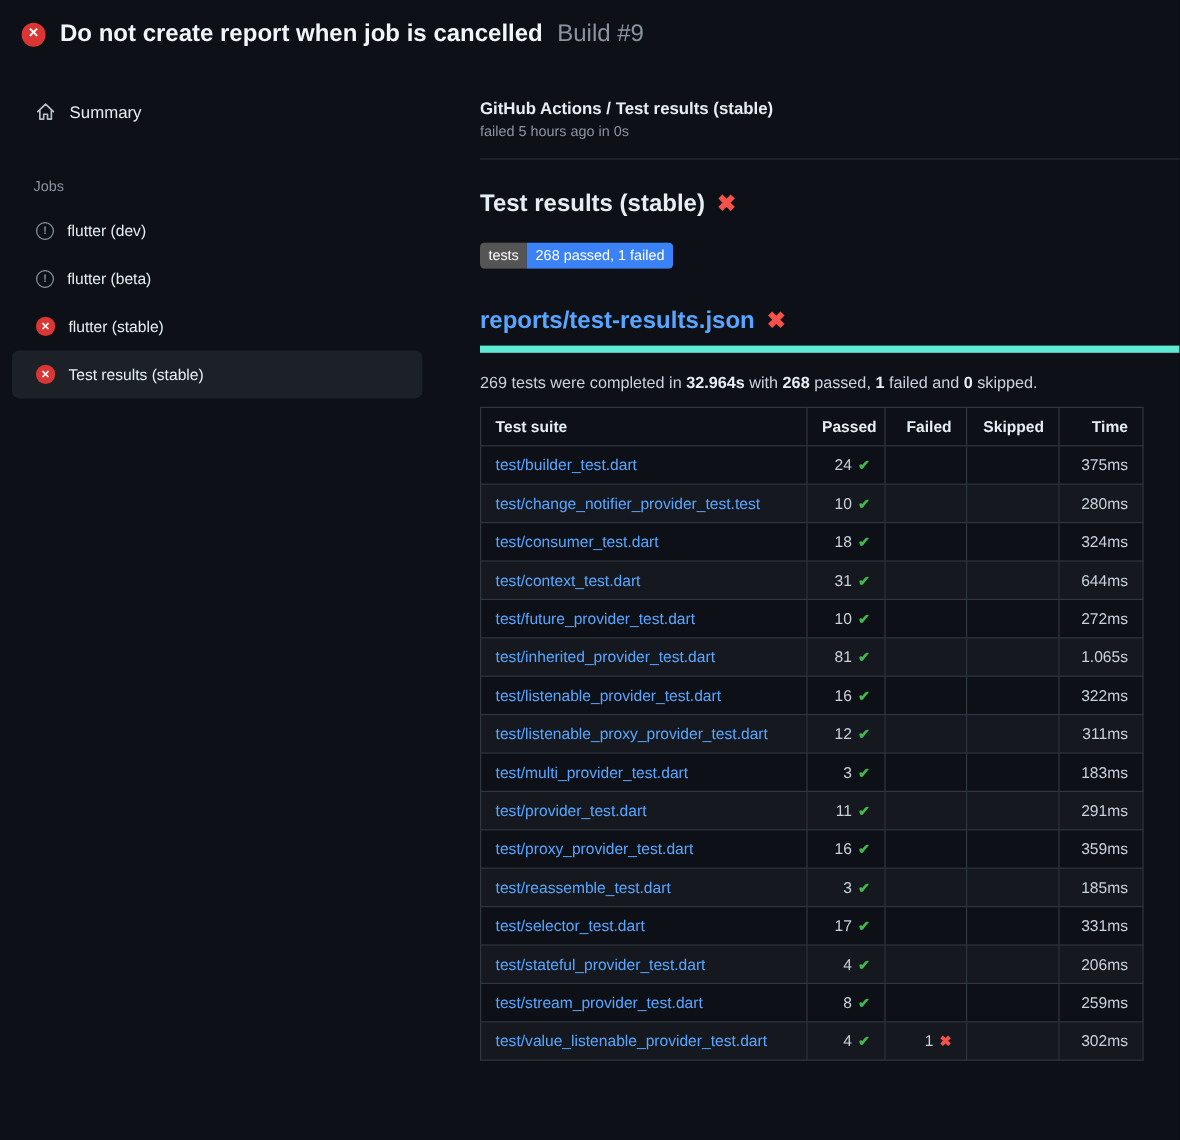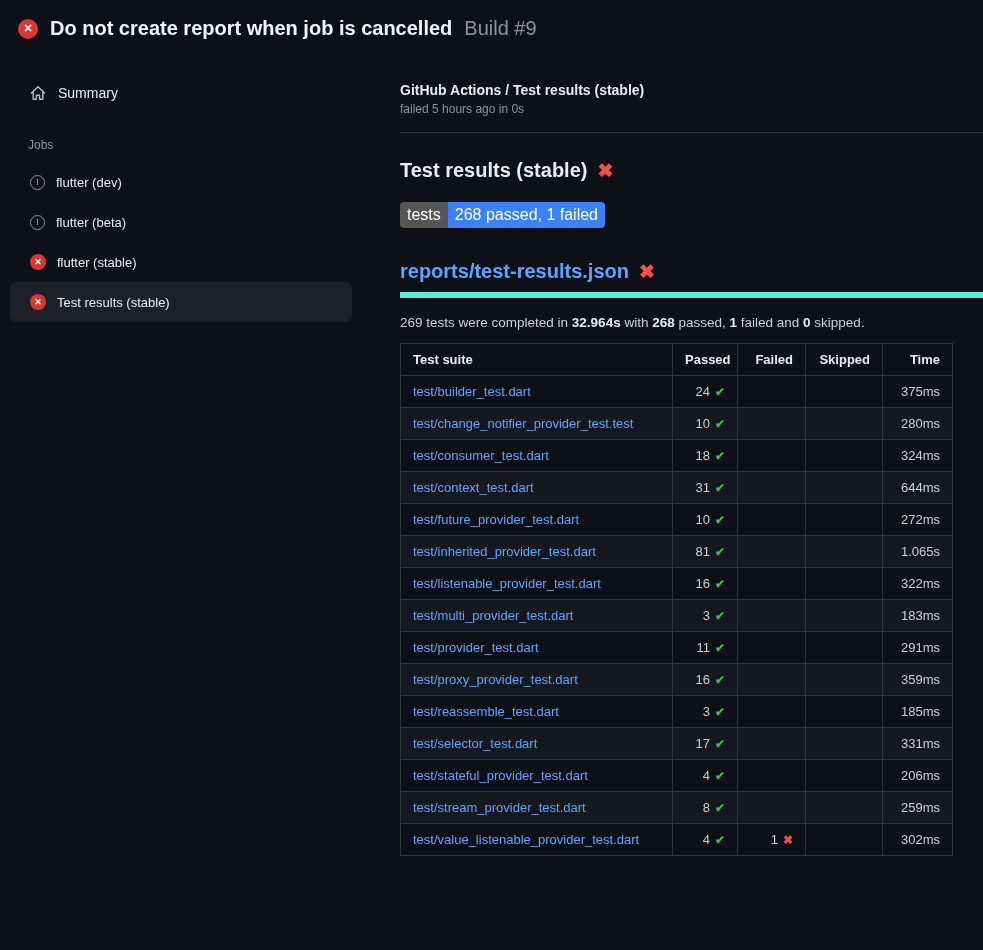--- a/index.html
+++ b/index.html
@@ -27,21 +27,21 @@
   .content { display:flex; align-items:flex-start; }
   .sidebar { width:400px; flex:none; padding-top:24px; }
   .main { flex:1; padding:30px 31px 0 0; min-width:0; }
 
   
   .summary-item {
     display:flex; align-items:center; gap:12px;
     margin:0 48px 0 10px; padding:9px 0 9px 20px;
     font-size:14px; color:#e6edf3; cursor:pointer; border-radius:6px;
   }
-  .jobs-heading { margin-top:28px; padding:0 0 10px 28px; font-size:12px; color:#8b949e; }
+  .jobs-heading { margin-top:38px; padding:0 0 10px 28px; font-size:12px; color:#8b949e; }
   .job-item {
     display:flex; align-items:center; gap:11px;
     height:40px; margin:0 48px 0 10px; padding-left:20px;
     border-radius:6px; font-size:13px; color:#e6edf3; cursor:pointer;
   }
   .job-item.selected { background:#1c2128; }
   .status-circle {
     width:16px; height:16px; border-radius:50%; flex:none;
     display:flex; align-items:center; justify-content:center;
     font-size:9px; font-weight:bold; line-height:1;
@@ -55,21 +55,21 @@
   .divider { height:1px; background:#2a3038; margin-top:16px; margin-right:-31px; }
 
   .section-title {
     margin:26px 0 0 0; display:flex; align-items:center; gap:10px;
     font-size:20px; font-weight:bold; color:#e6edf3;
   }
   .x-mark { color:#f85149; font-weight:bold; font-size:19px; line-height:1; }
 
   .badge {
     display:inline-flex; margin-top:20px; border-radius:4px; overflow:hidden;
-    font-size:16px; color:#fff; line-height:1;
+    font-size:12px; color:#fff; line-height:1;
   }
   .badge-label { background:#555555; padding:5px 7px; }
   .badge-value { background:#3b82f6; padding:5px 7px; }
 
   .report-title {
     margin:32px -31px 0 0; padding-bottom:9px;
     display:flex; align-items:center; gap:10px;
     font-size:20px; font-weight:bold;
     border-bottom:6px solid #5eead4;
   }
@@ -215,20 +215,27 @@
     <td class="num time">1.065s</td>
   </tr>
           <tr>
     <td><a class="suite-link">test/listenable_provider_test.dart</a></td>
     <td class="num"><span>16</span><span class="mark check">✔</span></td>
     <td class="num"></td>
     <td class="num"></td>
     <td class="num time">322ms</td>
   </tr>
           <tr>
+    <td><a class="suite-link">test/listenable_proxy_provider_test.dart</a></td>
+    <td class="num"><span>12</span><span class="mark check">✔</span></td>
+    <td class="num"></td>
+    <td class="num"></td>
+    <td class="num time">311ms</td>
+  </tr>
+          <tr>
     <td><a class="suite-link">test/multi_provider_test.dart</a></td>
     <td class="num"><span>3</span><span class="mark check">✔</span></td>
     <td class="num"></td>
     <td class="num"></td>
     <td class="num time">183ms</td>
   </tr>
           <tr>
     <td><a class="suite-link">test/provider_test.dart</a></td>
     <td class="num"><span>11</span><span class="mark check">✔</span></td>
     <td class="num"></td>

